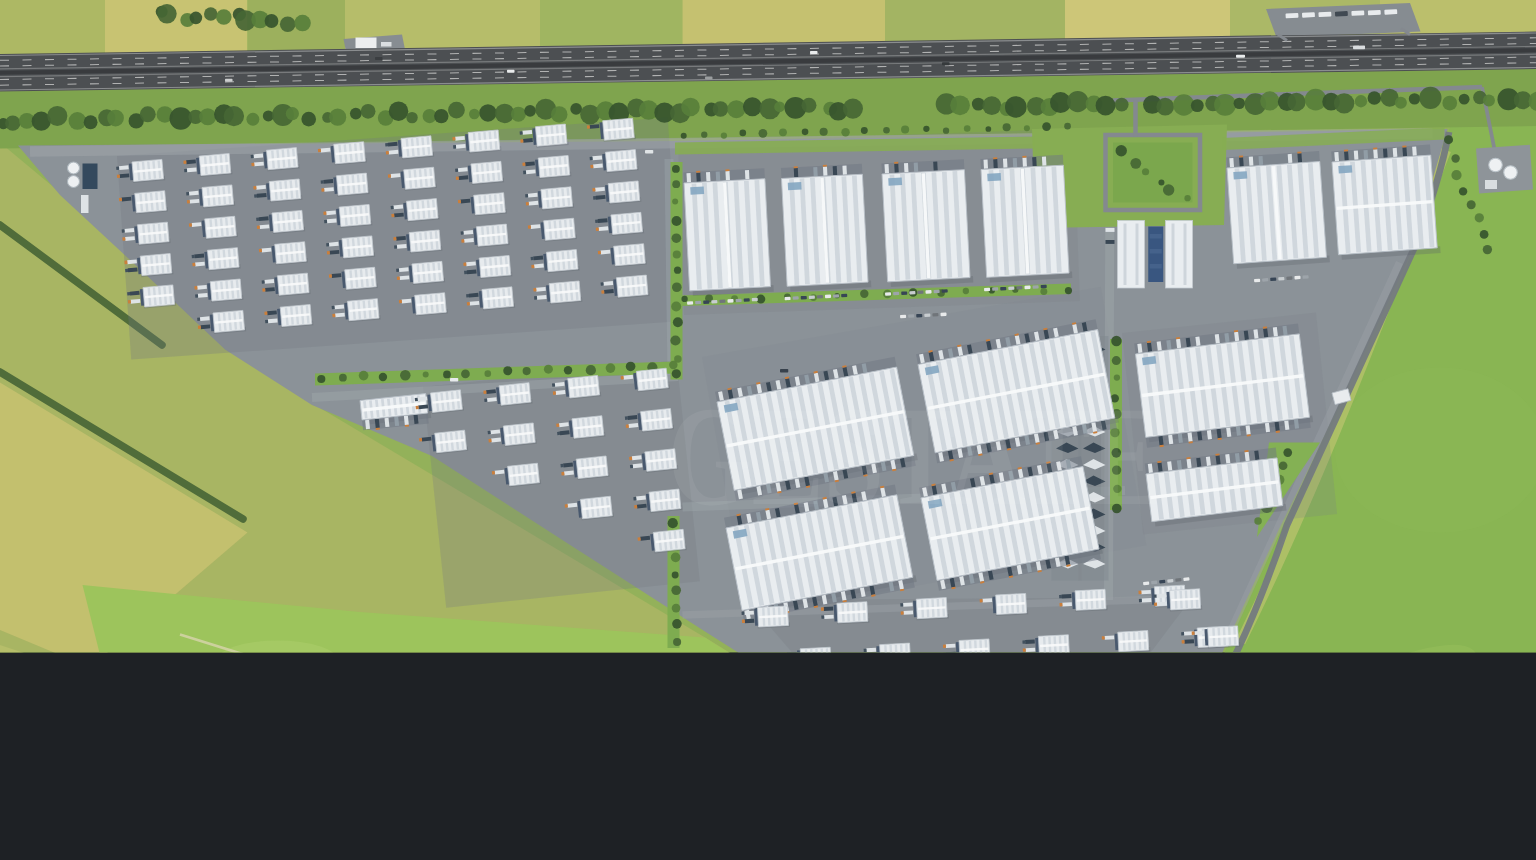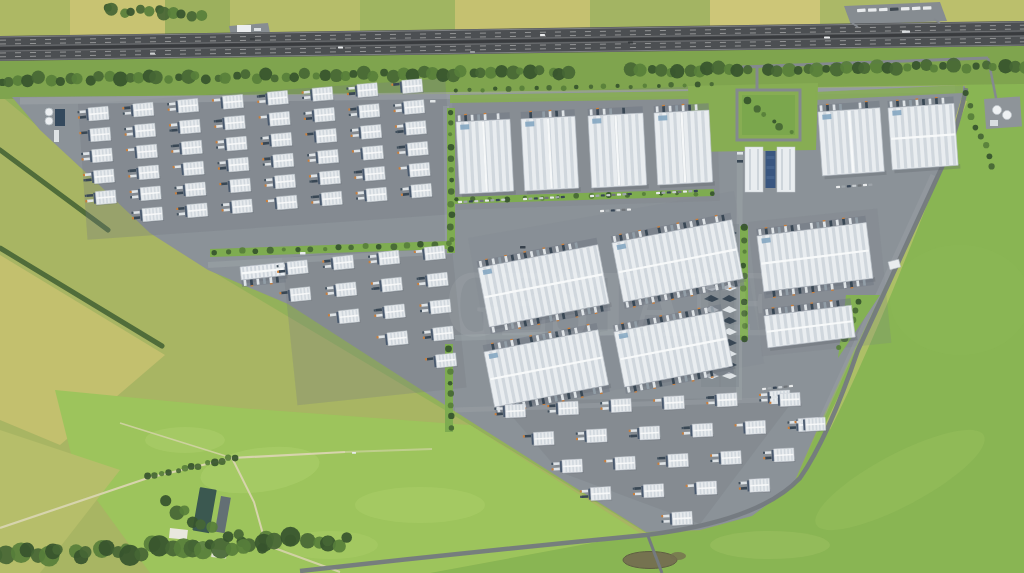--- a/index.html
+++ b/index.html
@@ -1,16 +1,16 @@
 <!DOCTYPE html>
 <html><head>
 <meta charset="utf-8">
 <style>
   html,body{margin:0;padding:0;background:#1e2125;}
-  .stage{position:relative;width:1024px;height:573px;overflow:hidden;background:#8fae55;}
+  .stage{position:relative;width:1024px;height:435px;overflow:hidden;background:#8fae55;}
   svg{display:block}
   .wm{font-family:"Liberation Serif",serif;font-weight:700;}
 </style>
 </head>
 <body>
 
 <div class="stage">
 <svg id="scene" viewBox="0 0 1024 573" width="1024" height="573">
 
   <g id="fields">

